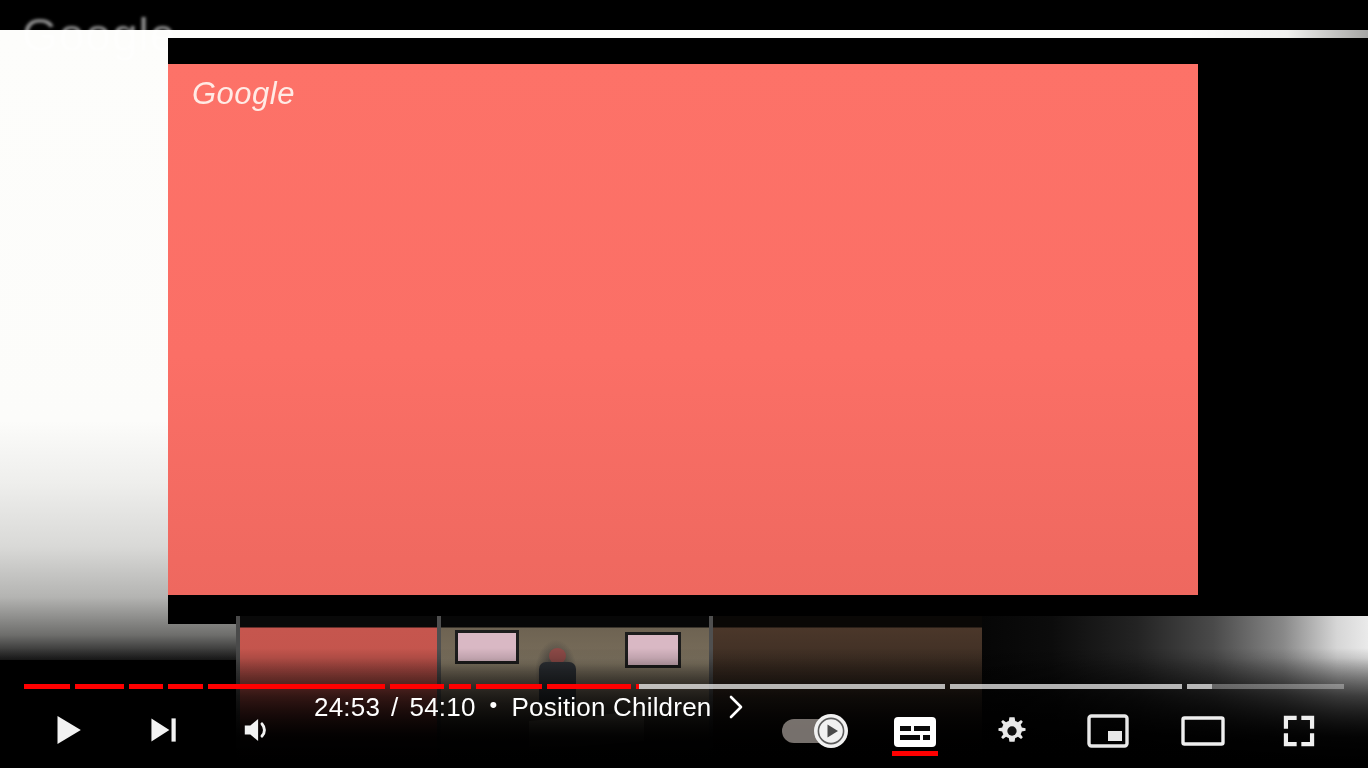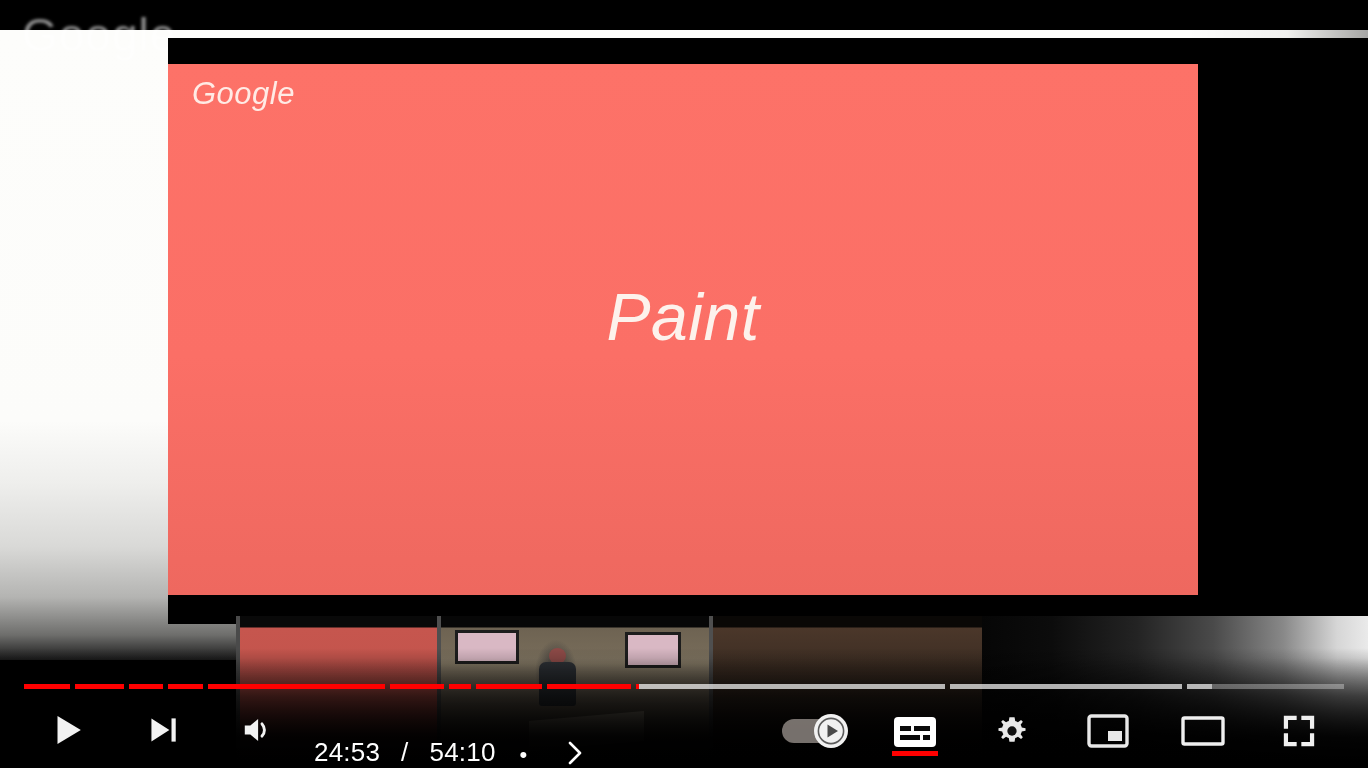--- a/index.html
+++ b/index.html
@@ -249,22 +249,22 @@
     cursor: pointer;
     color: #fff;
   }
   .ctl svg { display: block; }
 
   .time-chapter {
     position: absolute;
     left: 314px; top: 0;
     height: 76px;
     display: flex;
-    align-items: flex-end;
-    gap: 12px;
+    align-items: flex-start;
+    gap: 2px;
     color: #fff;
     font-size: 26px;
     white-space: nowrap;
     letter-spacing: 0.2px;
   }
   .time-text { color: #fff; }
   .dot-sep { margin: 0 12px; font-size: 22px; color: #fff; }
   .chapter-title { color: #fff; cursor: pointer; }
   .chev { margin-left: 12px; display: inline-flex; align-items: center; }
 
@@ -308,21 +308,20 @@
 
   <div class="ambient">
     <div class="ambient-white"></div>
     <div class="ambient-rightfade"></div>
     <div class="ambient-topwatermark">Google</div>
   </div>
 
   <div class="video-frame">
     <div class="slide">
       <div class="slide-logo">Google</div>
-      <div class="slide-title">Paint</div>
     </div>
   </div>
 
   <div class="storyboard">
     <div class="sb-tile sb-1"></div>
     <div class="sb-edge" style="left:437px"></div>
     <div class="sb-tile sb-2">
       <div class="win win-a"></div>
       <div class="win win-b"></div>
       <div class="person-head"></div>
@@ -419,20 +418,21 @@
           <path d="M22.5 12.5 a8 8 0 0 1 0 11" stroke="#f2f2f2" stroke-width="2.6" fill="none" stroke-linecap="round"></path>
           <path d="M25.5 9.5 a12.5 12.5 0 0 1 0 17" stroke="#f2f2f2" stroke-width="2.6" fill="none" stroke-linecap="round" opacity="0.0"></path>
         </svg>
       </div>
 
       <div class="time-chapter">
         <span class="time-text">24:53</span>
         <span class="time-text" style="margin:0 9px;">/</span>
         <span class="time-text">54:10</span>
         <span class="dot-sep">•</span>
+        <span class="chapter-title">Position Children</span>
         <span class="chev">
           <svg width="22" height="30" viewBox="0 0 22 30" aria-hidden="true">
             <path d="M6 5 L16 15 L6 25" stroke="#ffffff" stroke-width="2.6" fill="none" stroke-linecap="round" stroke-linejoin="round"></path>
           </svg>
         </span>
       </div>
 
       <div class="autoplay">
         <div class="track"></div>
         <div class="knob">

